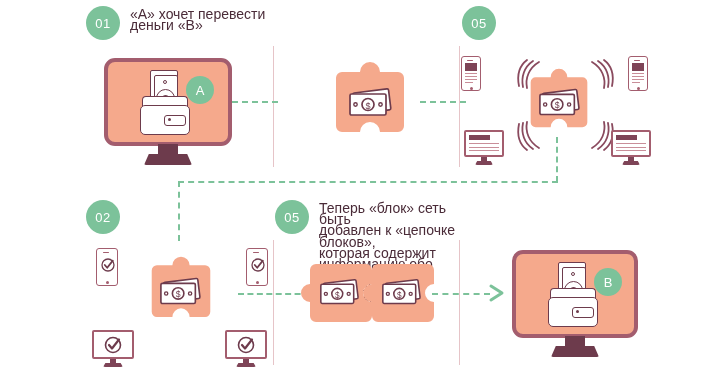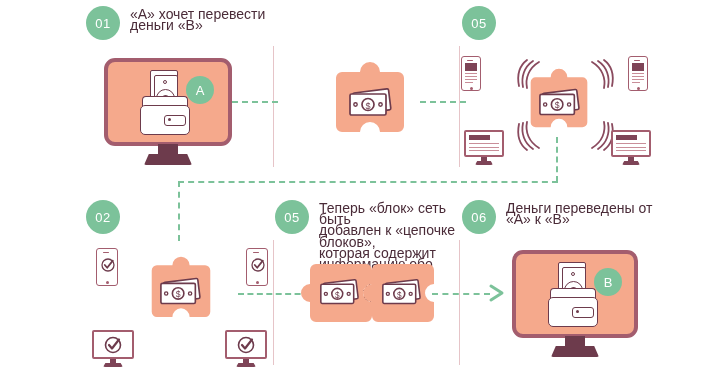--- a/index.html
+++ b/index.html
@@ -350,24 +350,20 @@
         </g>
         <rect x="2" y="6" width="36" height="21" rx="1.5" fill="#fff" stroke="#6d3b4c" stroke-width="1.7"></rect>
         <circle cx="20" cy="16.5" r="6" fill="#fff" stroke="#6d3b4c" stroke-width="1.7"></circle>
         <text x="20" y="20.5" font-size="9" fill="#6d3b4c" text-anchor="middle" font-family="Liberation Sans, sans-serif">$</text>
         <circle cx="7.5" cy="16.5" r="1.7" fill="none" stroke="#6d3b4c" stroke-width="1.4"></circle>
         <circle cx="32.5" cy="16.5" r="1.7" fill="none" stroke="#6d3b4c" stroke-width="1.4"></circle>
       </svg>
     </div>
   </div>
 
-  <div class="step" style="left:462px;top:200px;width:200px;">
-    <div class="badge">06</div>
-    <div class="stepcap">Деньги переведены от «А» к «В»</div>
-  </div>
 
   <div class="monitor" style="left:512px;top:250px;width:126px;height:112px;">
     <div class="mon-screen" style="height:88px;"></div>
     <div class="mon-neck" style="left:53px;top:86px;width:20px;height:13px;"></div>
     <div class="mon-base" style="left:39px;top:96px;width:48px;height:11px;clip-path:polygon(10% 0,90% 0,100% 100%,0 100%);"></div>
 
     <div class="wallet" style="left:29px;top:12px;width:62px;height:66px;">
       <div class="w-bills" style="left:17px;top:0;width:26px;height:34px;"></div>
       <div class="w-bills" style="left:21px;top:5px;width:22px;height:30px;"></div>
       <div class="w-dot" style="left:30px;top:10px;width:4px;height:4px;border:1.4px solid #6d3b4c;background:#fff;box-sizing:border-box;"></div>

